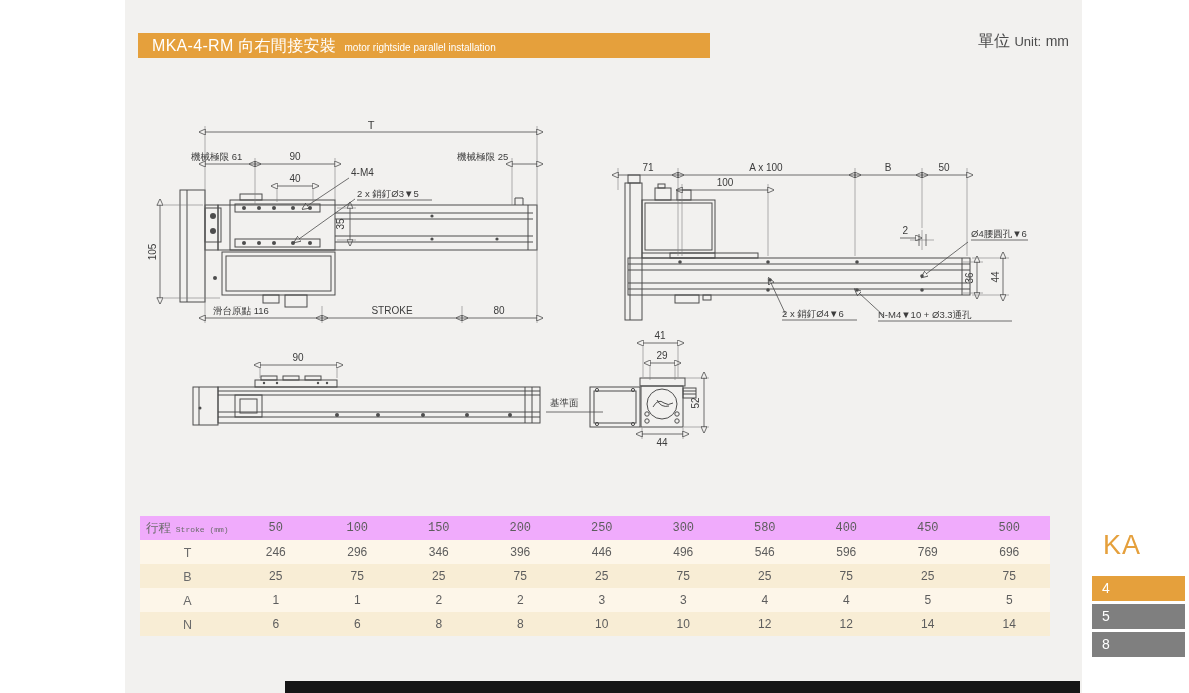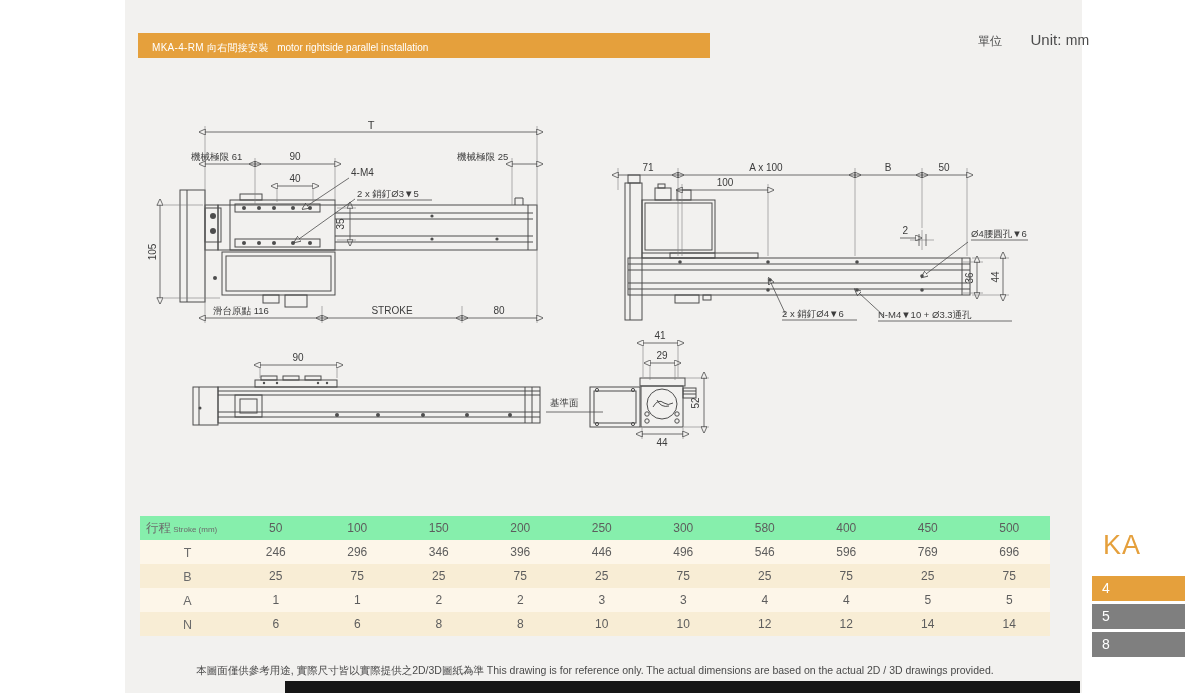--- a/index.html
+++ b/index.html
@@ -2,40 +2,40 @@
 <html><head>
 <meta charset="utf-8">
 <style>
   html,body{margin:0;padding:0;background:#ffffff;}
   .page{position:relative;width:1189px;height:693px;background:#ffffff;overflow:hidden;
         font-family:"Liberation Sans","DejaVu Sans",sans-serif;}
   .content{position:absolute;left:125px;top:0;width:957px;height:693px;background:#f2f1ef;}
   
   .banner{position:absolute;left:138px;top:33px;width:572px;height:25px;background:#e5a03c;
           color:#fff;line-height:25px;padding-left:14px;box-sizing:border-box;white-space:nowrap;}
-  .banner .zh{font-size:10px;letter-spacing:.3px;}
+  .banner .zh{font-size:16px;letter-spacing:.3px;}
   .banner .en{font-size:10px;margin-left:4px;margin-top:16px;}
   
   .unit{position:absolute;left:978px;top:31px;color:#4b4b4b;white-space:nowrap;}
-  .unit .zh{font-size:12px;}
-  .unit .en{font-size:15px;margin-left:24px;}
+  .unit .zh{font-size:16px;}
+  .unit .en{font-size:13px;}
   .unit .val{font-size:14px;}
   
   svg.dw{position:absolute;overflow:visible;}
   .dw rect,.dw line,.dw circle,.dw polyline,.dw path{fill:none;stroke:#4d4d4d;stroke-width:1;}
   .dw .dim{stroke:#4d4d4d;stroke-width:.8;}
   .dw .ext{stroke:#7e7e7e;stroke-width:.6;}
   .dw .fdot{fill:#4d4d4d;stroke:none;}
   .dw text{fill:#3c3c3c;stroke:none;font-size:10px;font-family:"Liberation Sans","DejaVu Sans",sans-serif;}
   .dw text.cjk{font-size:9.5px;}
   .dw text.big{font-size:11px;}
   
   .tbl{position:absolute;left:140px;top:516px;width:910px;}
   .trow{display:flex;height:24px;align-items:center;}
-  .trow.hdr{background:#86efac;}
+  .trow.hdr{background:#f0abfc;font-family:Liberation Mono, monospace;}
   .trow.beige{background:#f8edd5;}
   .trow.cream{background:#fdf6e9;}
   .tcell.lab{width:95px;text-align:center;color:#6b6b6b;font-size:13px;box-sizing:border-box;}
   .tcell.lab.wide{text-align:left;padding-left:6px;}
   .tcell.lab .zh{font-size:12.5px;}
   .tcell.lab .sm{font-size:8px;}
   .tcell.val{flex:1;text-align:center;font-size:12px;color:#5d5d5d;}
   
   .series{position:absolute;left:1103px;top:530px;font-size:27px;color:#e5a03c;letter-spacing:1px;}
   .tabs{position:absolute;left:1092px;top:576px;width:93px;}
@@ -369,15 +369,14 @@
       </div>
     </div>
 
   <div class="series">KA</div>
   <div class="tabs">
       <div class="tab active">4</div>
       <div class="tab">5</div>
       <div class="tab">8</div>
     </div>
 
-  <div class="note">本圖面僅供參考用途, 實際尺寸皆以實際提供之2D/3D圖紙為準 This drawing is for reference only. The actual dimensions are based on the actual 2D / 3D drawings provided.</div>
   <div class="fbar"></div>
 </div>
 
 </body></html>

